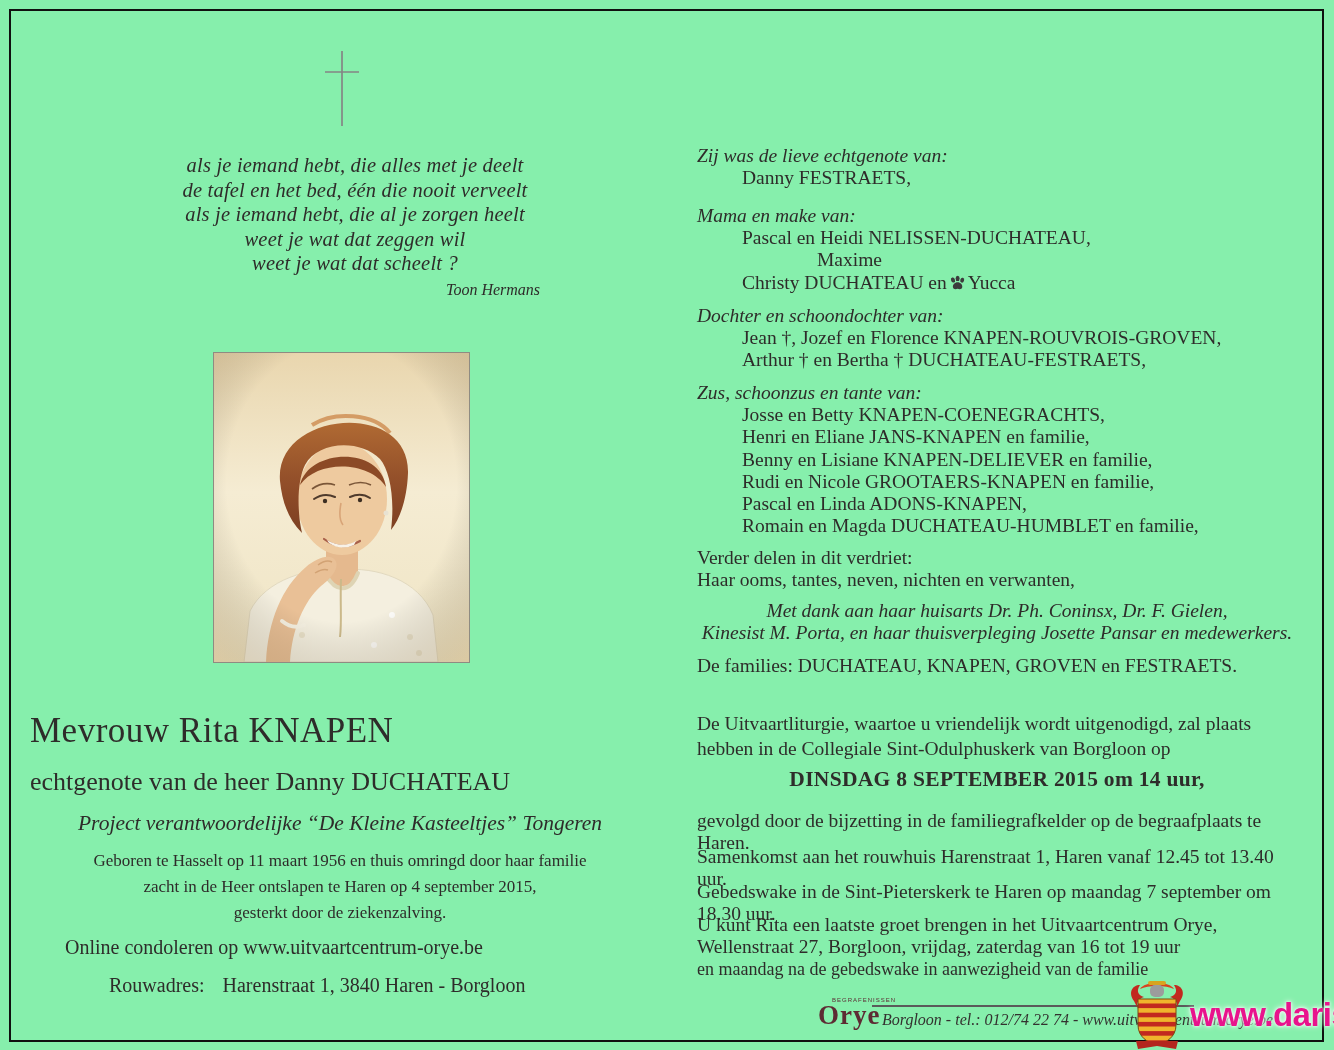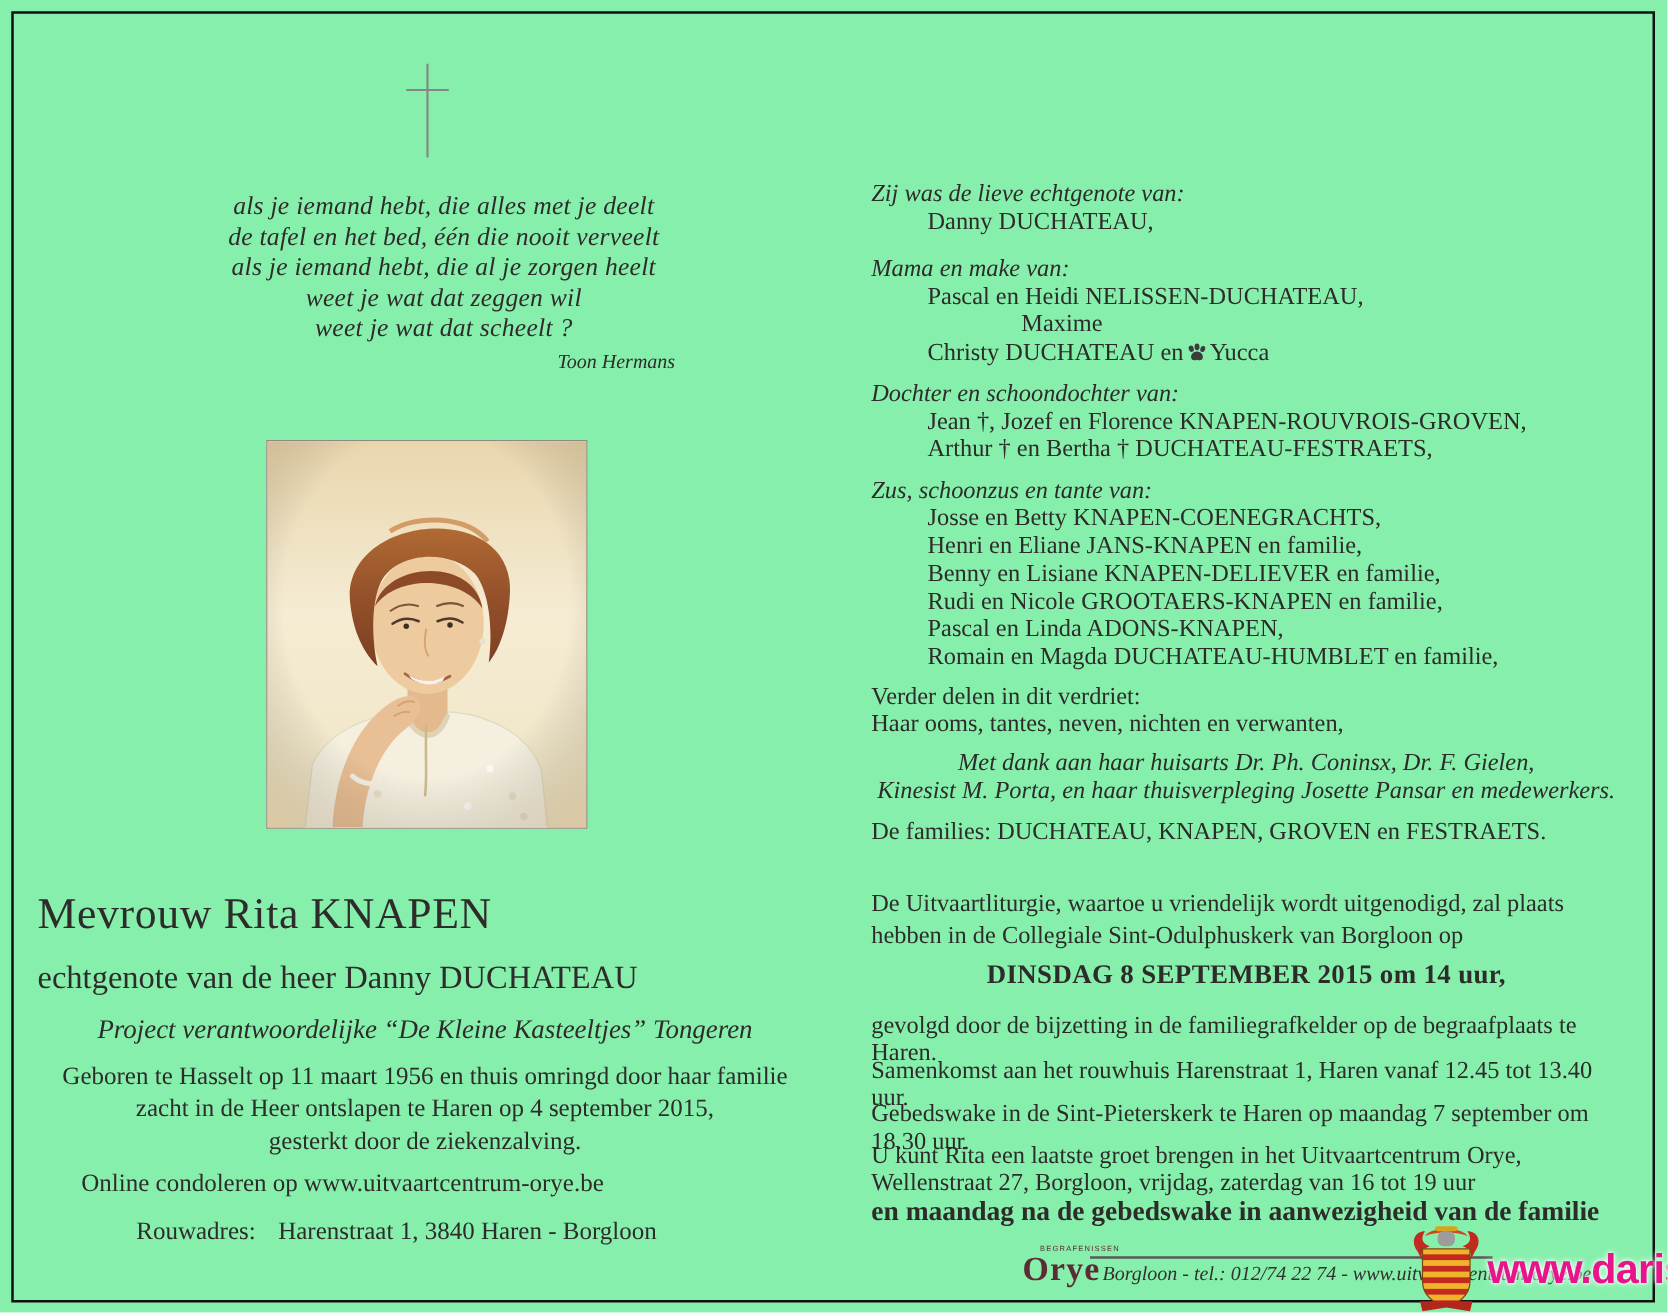--- a/index.html
+++ b/index.html
@@ -17,35 +17,35 @@
   .portrait { position:absolute; left:213px; top:352px; width:257px; height:311px;
               border:1px solid #8f8b82; background:#f2e8cf; z-index:2; }
   .portrait svg { display:block; }
 
   .name { position:absolute; left:30px; top:711px; width:620px; text-align:left;
           font-size:35px; letter-spacing:0.5px; z-index:2; }
   .spouse-line { position:absolute; left:30px; top:767px; width:620px; text-align:left; font-size:26px; z-index:2; }
   .project-line { position:absolute; left:30px; top:811px; width:620px; text-align:center;
                   font-style:italic; font-size:21.5px; z-index:2; }
   .life-lines { position:absolute; left:30px; top:848px; width:620px; text-align:center;
-                font-size:20px; line-height:26px; z-index:2; }
+                font-size:17px; line-height:26px; z-index:2; }
   .condolence { position:absolute; left:65px; top:936px; font-size:20px; z-index:2; }
   .rouwadres { position:absolute; left:65px; top:974px; font-size:20px; z-index:2;margin-left:44px; }
   .rouwadres .val { margin-left:18px; }
 
   
   .rsec { position:absolute; left:697px; width:600px; font-size:19.5px; line-height:22.2px; z-index:2; }
   .rh { font-style:italic; }
   .rln { padding-left:45px; }
   .rln.ind2 { padding-left:120px; }
   .paw-icon { display:inline-block; width:17px; height:16px; vertical-align:-2px; margin:0 2px; }
   .centered { text-align:center; }
   .italic { font-style:italic; }
   .date-line { font-weight:bold; font-size:21.5px; letter-spacing:0.3px; }
-  .bold-line { font-weight:bold; font-size:22px; }
+  .bold-line { font-weight:normal; font-size:18px; }
 
   
   .brand { position:absolute; left:818px; top:997px; width:70px; text-align:left; color:#5d2b33; z-index:3; }
   .brand .brand-small { font-size:6px; letter-spacing:1px; font-family:"Liberation Sans",sans-serif; margin-left:14px; }
   .brand .brand-name { font-size:27px; line-height:24px; font-weight:bold; letter-spacing:1px; }
   .footer-rule { position:absolute; left:872px; top:1005px; width:322px; height:2px; background:#5a5a5a; z-index:2; }
   .contact { position:absolute; left:882px; top:1011px; width:340px; font-style:italic; font-size:16px;
              white-space:nowrap; z-index:2; color:#33312f; }
   .crest { position:absolute; left:1126px; top:979px; width:62px; height:71px; z-index:5; }
   .daris { position:absolute; left:1190px; top:996px; font-family:"Liberation Sans",sans-serif;
@@ -144,21 +144,21 @@
     <div>gesterkt door de ziekenzalving.</div>
   </div>
 
   <div class="condolence">Online condoleren op www.uitvaartcentrum-orye.be</div>
   <div class="rouwadres">
     <span>Rouwadres:</span><span class="val">Harenstraat 1, 3840 Haren - Borgloon</span>
   </div>
 
   <div class="rsec" style="top:145px">
     <div class="rh">Zij was de lieve echtgenote van:</div>
-    <div class="rln">Danny DUCHATEAU,</div>
+    <div class="rln">Danny FESTRAETS,</div>
   </div>
 
   <div class="rsec" style="top:205px">
     <div class="rh">Mama en make van:</div>
     <div class="rln">Pascal en Heidi NELISSEN-DUCHATEAU,</div>
     <div class="rln ind2">Maxime</div>
     <div class="rln"><span>Christy DUCHATEAU en</span><span class="paw-icon"><svg width="17" height="16" viewBox="0 0 17 16">
             <ellipse cx="4" cy="5" rx="2" ry="2.6" fill="#3c3c3c" transform="rotate(-18 4 5)"></ellipse>
             <ellipse cx="8.6" cy="3.4" rx="2" ry="2.7" fill="#3c3c3c"></ellipse>
             <ellipse cx="13.2" cy="5.2" rx="1.9" ry="2.5" fill="#3c3c3c" transform="rotate(18 13.2 5.2)"></ellipse>

